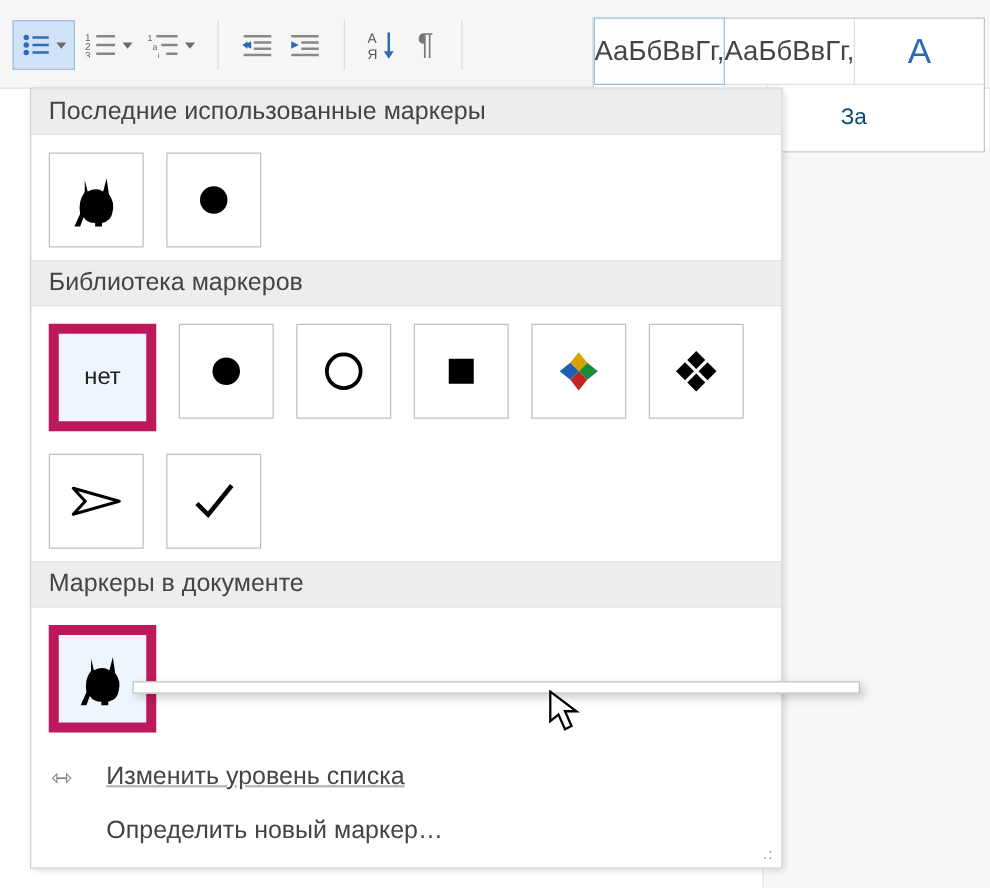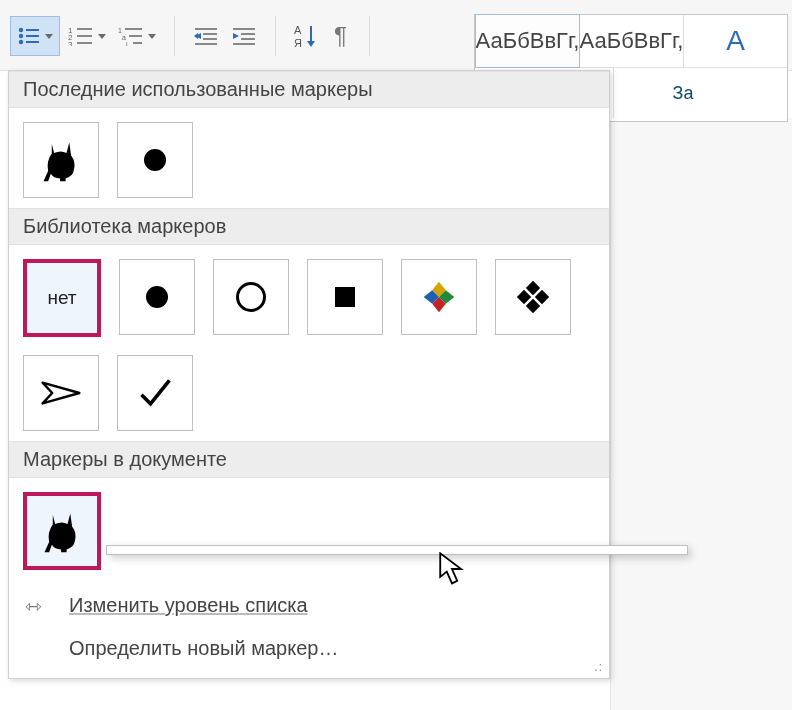--- a/index.html
+++ b/index.html
@@ -97,21 +97,21 @@
     justify-content: center;
     height: 50px;
     width: 138px;
     border-right: 1px solid #e0e0e0;
     white-space: nowrap;
     overflow: hidden;
   }
   .dropdown {
     position: absolute;
     top: 70px;
-    left: 8px;
+    left: 24px;
     width: 600px;
     background: #fff;
     border: 1px solid #cfcfcf;
     box-shadow: 2px 2px 6px rgba(0,0,0,0.15);
   }
   .section-header {
     background: #ededed;
     border-top: 1px solid #e2e2e2;
     border-bottom: 1px solid #e2e2e2;
     padding: 6px 14px;
@@ -129,21 +129,21 @@
     height: 74px;
     border: 1px solid #c0c0c0;
     background: #fff;
     display: flex;
     align-items: center;
     justify-content: center;
     font-size: 22px;
     color: #222;
   }
   .bullet-tile.sel {
-    border: 4px solid #be185d;
+    border: 8px solid #be185d;
     background: #eef5fc;
     width: 70px; height: 70px;
   }
   .bullet-tile svg { display:block; }
   .footer-items {
     padding: 4px 0 8px 0;
   }
   .footer-item {
     padding: 10px 18px 10px 60px;
     font-size: 20px;

